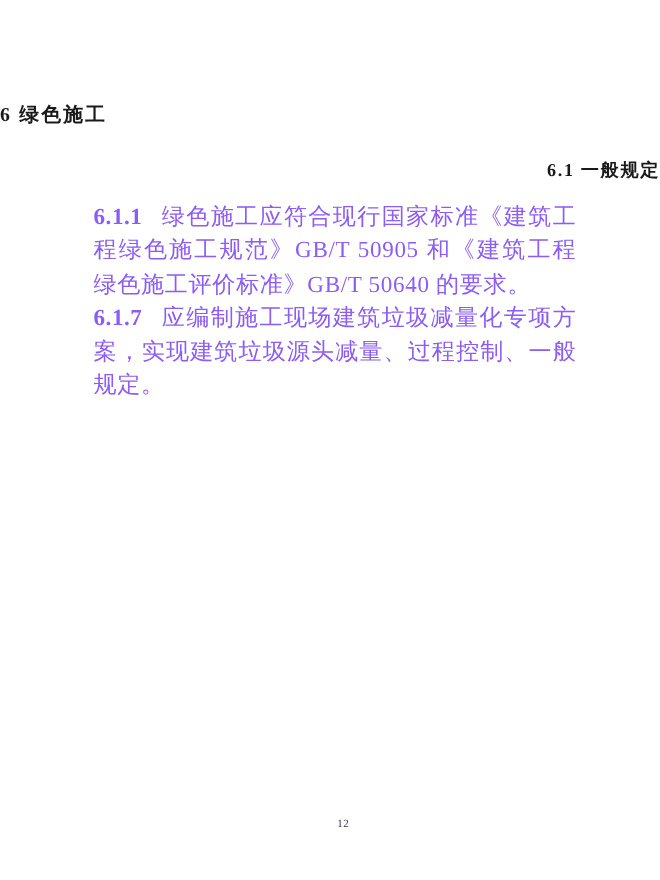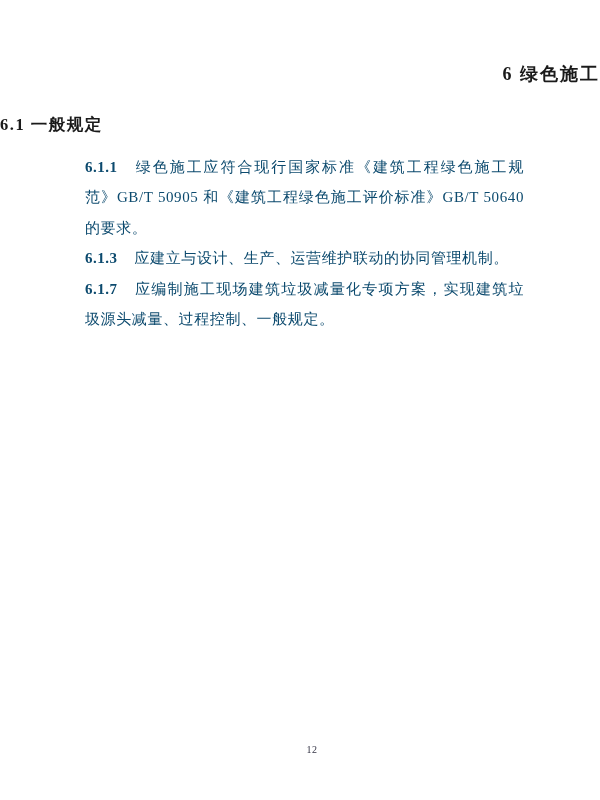--- a/index.html
+++ b/index.html
@@ -8,45 +8,45 @@
     width: 600px;
     height: 800px;
     margin: 0 auto;
     background: #ffffff;
     position: relative;
     overflow: hidden;
     font-family: "Liberation Serif", "DejaVu Serif", serif;
     color: #212121;
   }
   .doc-title {
-    padding-top: 62px;
-    text-align: right;
+    padding-top: 92px;
+    text-align: left;
     font-size: 18px;
     font-weight: bold;
     letter-spacing: 2px;
     color: #1a1a1a;
   }
   .section-heading {
     margin-top: 28px;
-    text-align: left;
+    text-align: right;
     font-size: 16.5px;
     font-weight: bold;
     letter-spacing: 1.5px;
     color: #1a1a1a;
   }
   .body-text {
     margin: 16px 76px 0 85px;
   }
   p.clause {
-    font-size: 15px;
+    font-size: 21px;
     line-height: 30.4px;
     text-align: justify;
     text-justify: inter-character;
     letter-spacing: 0.6px;
-    color: #0c4a6e;
+    color: #8b5cf6;
   }
   p.clause .num {
     font-family: "Liberation Serif", "DejaVu Serif", serif;
     font-weight: bold;
     letter-spacing: 0.5px;
     margin-right: 17px;
   }
   .footer {
     position: absolute;
     left: 0;
@@ -64,19 +64,18 @@
 <body>
 
 <div class="page">
 
   <div class="doc-title">6 绿色施工</div>
 
   <div class="section-heading">6.1 一般规定</div>
 
   <div class="body-text">
     <p class="clause"><span class="num">6.1.1</span><span>绿色施工应符合现行国家标准《建筑工程绿色施工规范》GB/T 50905 和《建筑工程绿色施工评价标准》GB/T 50640 的要求。</span></p>
-    <p class="clause"><span class="num">6.1.3</span><span>应建立与设计、生产、运营维护联动的协同管理机制。</span></p>
     <p class="clause"><span class="num">6.1.7</span><span>应编制施工现场建筑垃圾减量化专项方案，实现建筑垃圾源头减量、过程控制、一般规定。</span></p>
   </div>
 
   <div class="footer">12</div>
 
 </div>
 
 </body></html>

